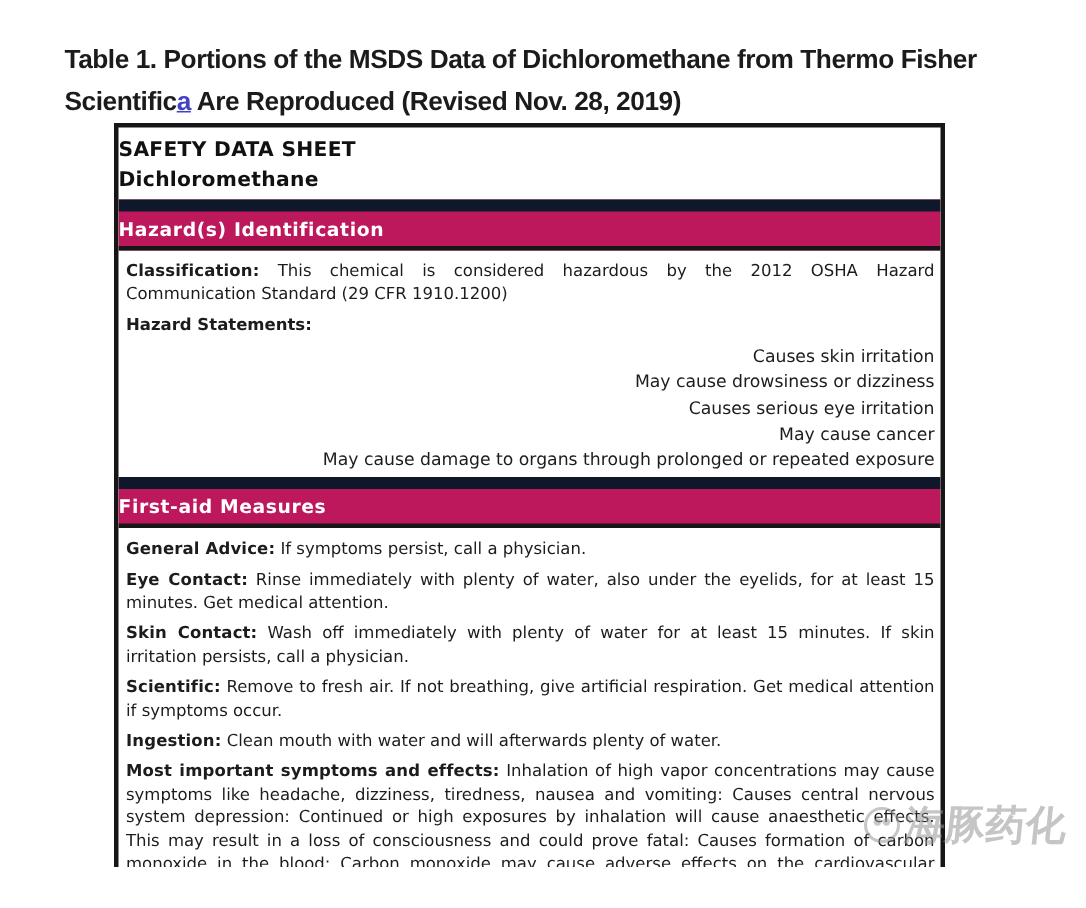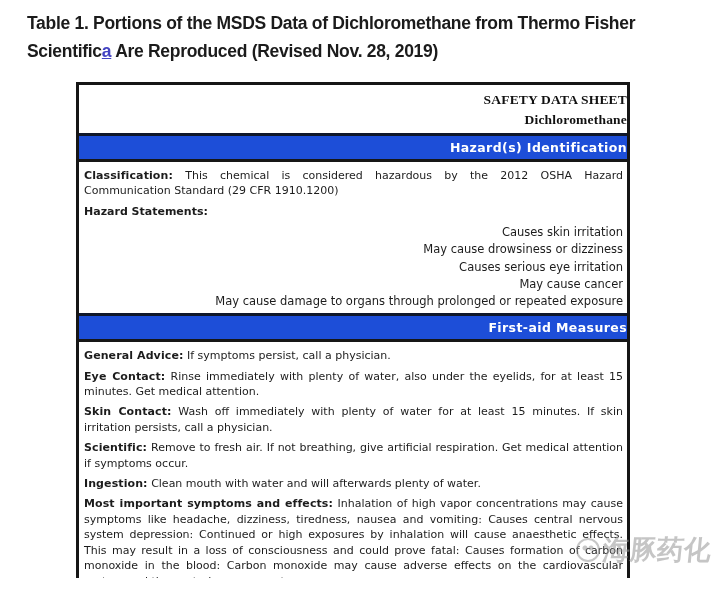--- a/index.html
+++ b/index.html
@@ -5,44 +5,44 @@
   html,body{margin:0;padding:0;background:#ffffff;}
   .stage{
     position:relative;
     width:724px;height:605px;
     background:#ffffff;
     overflow:hidden;
     font-family:"Liberation Sans",sans-serif;
   }
   
   .doc-title{
-    position:absolute;left:27px;top:9px;width:670px;margin:0;
+    position:absolute;left:27px;top:9px;width:670px;margin:16px;
     font-family:"Liberation Sans",sans-serif;
     font-size:17.5px;font-weight:bold;color:#1b1b1b;
     line-height:28px;letter-spacing:-0.3px;
   }
   .fnote{
     color:#4343c2;text-decoration:underline;cursor:pointer;
   }
   
   .msds-table{
     position:absolute;left:76px;top:82px;width:554px;height:496px;
     box-sizing:border-box;
     border:3px solid #161616;border-bottom:none;
     background:#ffffff;overflow:hidden;
     font-family:"DejaVu Sans",sans-serif;color:#1c1c1c;
   }
   .sds-header{
-    text-align:right;font-weight:bold;font-size:13.5px;
-    line-height:20px;padding:5px 0 3px;letter-spacing:0.2px;color:#111;font-family:Liberation Serif, serif;
+    text-align:left;font-weight:bold;font-size:13.5px;
+    line-height:20px;padding:5px 0 3px;letter-spacing:0.2px;color:#111;
   }
   .bar{
-    background:#1d4ed8;color:#ffffff;
-    border-top:3px solid #0f172a;border-bottom:3px solid #161616;
-    text-align:right;font-weight:bold;font-size:12.5px;
+    background:#be185d;color:#ffffff;
+    border-top:8px solid #0f172a;border-bottom:3px solid #161616;
+    text-align:left;font-weight:bold;font-size:12.5px;
     padding:4px 0;letter-spacing:0.4px;
   }
   .content{padding:6px 4px 3px 5px;}
   .content p{margin:0 0 5px;font-size:11px;line-height:15.4px;text-align:justify;}
   .content p b{letter-spacing:0.1px;}
   .bold-line{font-weight:bold;}
   .hz{font-size:11.5px;line-height:17.2px;text-align:right;}
   
   .watermark{
     position:absolute;left:576px;top:532px;z-index:6;

